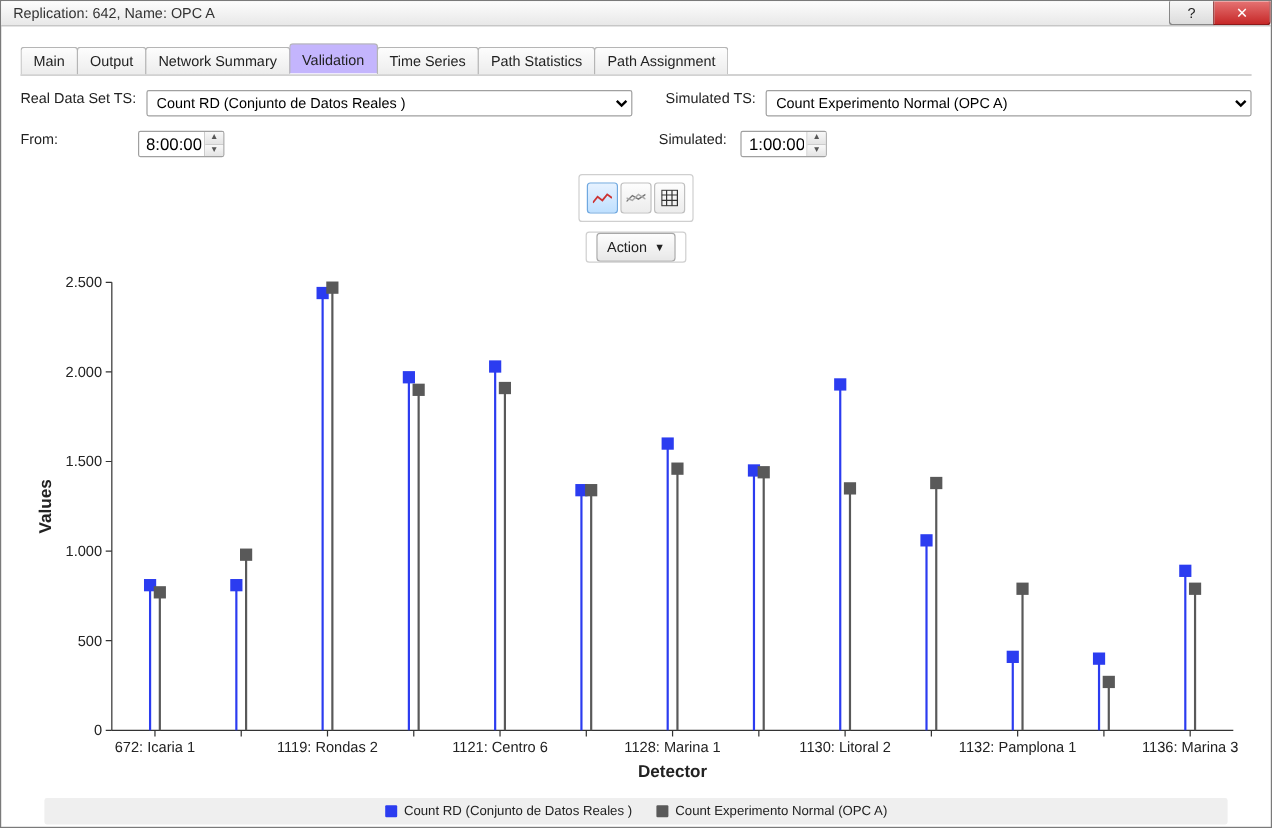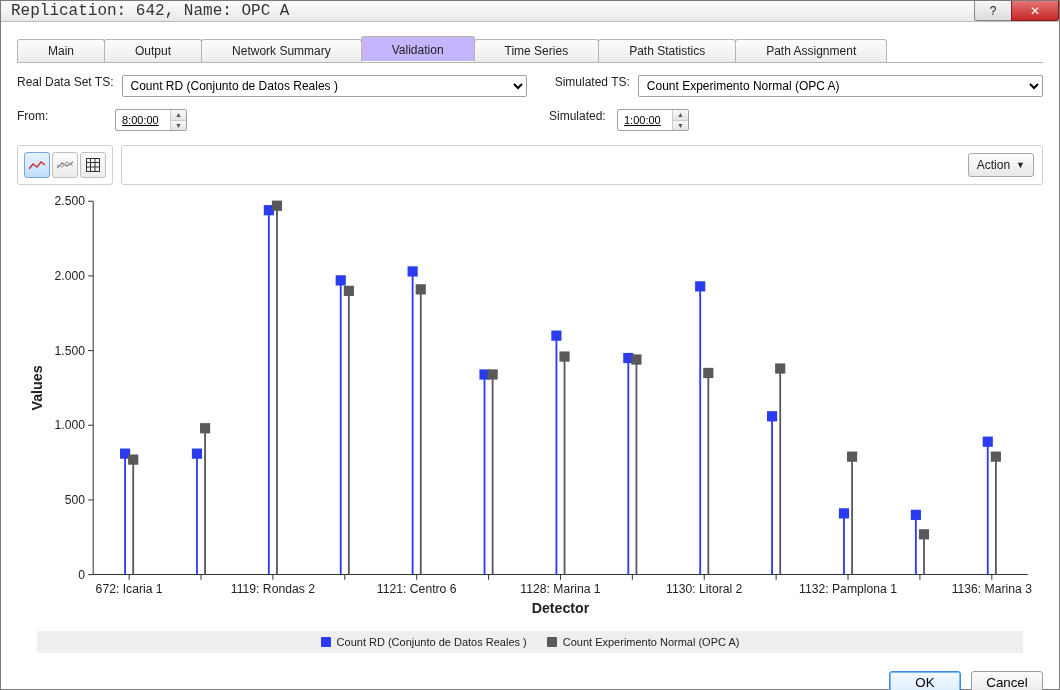--- a/index.html
+++ b/index.html
@@ -2,49 +2,49 @@
 <html><head>
 <meta charset="utf-8">
 <style>
   * { box-sizing: border-box; }
   html, body { margin:0; padding:0; font-family: "Segoe UI", Tahoma, sans-serif; font-size: 12px; color:#222; }
   body { background:#fff; width:1060px; height:690px; overflow:hidden; }
 
   
   .window { width:1060px; height:690px; background:#fff; border:1px solid #7a7a7a; display:flex; flex-direction:column; }
   .titlebar { height:28px; background:linear-gradient(#fdfdfd,#e8e8e8); border-bottom:1px solid #bbb; display:flex; align-items:center; padding:0 0 0 10px; position:relative; }
-  .titlebar .title { flex:1; font-size:16px; color:#333;font-family:Liberation Mono, monospace; }
+  .titlebar .title { flex:1; font-size:12px; color:#333; }
   .titlebar .btns { display:flex; height:100%; }
   .tb-btn { width:38px; height:20px; margin-top:0; border:1px solid #888; border-top:none; display:flex; align-items:center; justify-content:center; margin-left:-1px; }
   .tb-help { background:linear-gradient(#f6f6f6,#dcdcdc); border-radius:0 0 0 3px; }
   .tb-close { background:linear-gradient(#e57373,#c62828); border-color:#8b1a1a; color:#fff; border-radius:0 0 3px 0; width:48px; }
   .tb-help span, .tb-close span { font-size:12px; line-height:1; }
 
   
   .content { flex:1; padding:14px 16px 10px 16px; display:flex; flex-direction:column; gap:6px; }
 
   
   .tabs { display:flex; border-bottom:1px solid #b5b5b5; gap:0; }
-  .tab { padding:4px 30px; border:1px solid #b5b5b5; border-bottom:none; background:linear-gradient(#fdfdfd,#ececec); margin-right:-1px; margin-top:3px; border-radius:3px 3px 0 0; cursor:pointer; }
+  .tab { padding:4px 10px; border:1px solid #b5b5b5; border-bottom:none; background:linear-gradient(#fdfdfd,#ececec); margin-right:-1px; margin-top:3px; border-radius:3px 3px 0 0; cursor:pointer; }
   .tab.active { background:#c4b5fd; margin-top:0; padding-top:6px; border-bottom:1px solid #fff; position:relative; z-index:2;text-align:right; }
 
   
   .row { display:flex; align-items:flex-start; gap:8px; margin-top:6px; }
   .row label { min-width:90px; }
   .row .wide { flex:1; }
   select { height:22px; border:1px solid #a0a0a0; border-radius:2px; background:#fff; padding:1px 4px; font-size:12px; }
   .time-input { display:inline-flex; align-items:center; border:1px solid #a0a0a0; border-radius:2px; height:22px; padding:0 0 0 4px; background:#fff; }
-  .time-input input { border:none; width:50px; font-size:11px; outline:none;text-decoration:underline; }
+  .time-input input { border:none; width:50px; font-size:14px; outline:none; }
   .spinner { display:flex; flex-direction:column; width:16px; height:20px; border-left:1px solid #ccc; }
   .spinner div { flex:1; display:flex; align-items:center; justify-content:center; font-size:7px; color:#555; background:linear-gradient(#f8f8f8,#e4e4e4); border-bottom:1px solid #ccc; cursor:pointer;}
   .spinner div:last-child { border-bottom:none; }
   .row .mid-label { margin-left:20px; min-width:65px; }
 
   
-  .tool-strip { display:flex; align-items:flex-end; gap:8px; margin-top:8px; }
+  .tool-strip { display:flex; align-items:center; gap:8px; margin-top:8px;flex-direction:column; }
   .tool-group { display:flex; gap:2px; padding:6px; border:1px solid #cfcfcf; border-radius:3px; background:#fff; }
   .tool-btn { width:26px; height:26px; border:1px solid #bfbfbf; border-radius:3px; background:linear-gradient(#fdfdfd,#ececec); display:flex; align-items:center; justify-content:center; cursor:pointer; }
   .tool-btn.active { background:linear-gradient(#e7f2ff,#bfe0ff); border-color:#6fa8e0; }
   .action-strip { flex:1; border:1px solid #cfcfcf; border-radius:3px; background:#fff; height:40px; display:flex; align-items:center; justify-content:flex-end; padding:0 8px; }
   .action-btn { height:24px; border:1px solid #a8a8a8; border-radius:3px; background:linear-gradient(#fdfdfd,#e8e8e8); padding:0 8px; display:flex; align-items:center; gap:6px; cursor:pointer; }
   .action-btn .caret { font-size:9px; }
 
   
   .chart-wrap { flex:1; min-height:0; position:relative; }
   svg.chart { width:100%; height:100%; }

